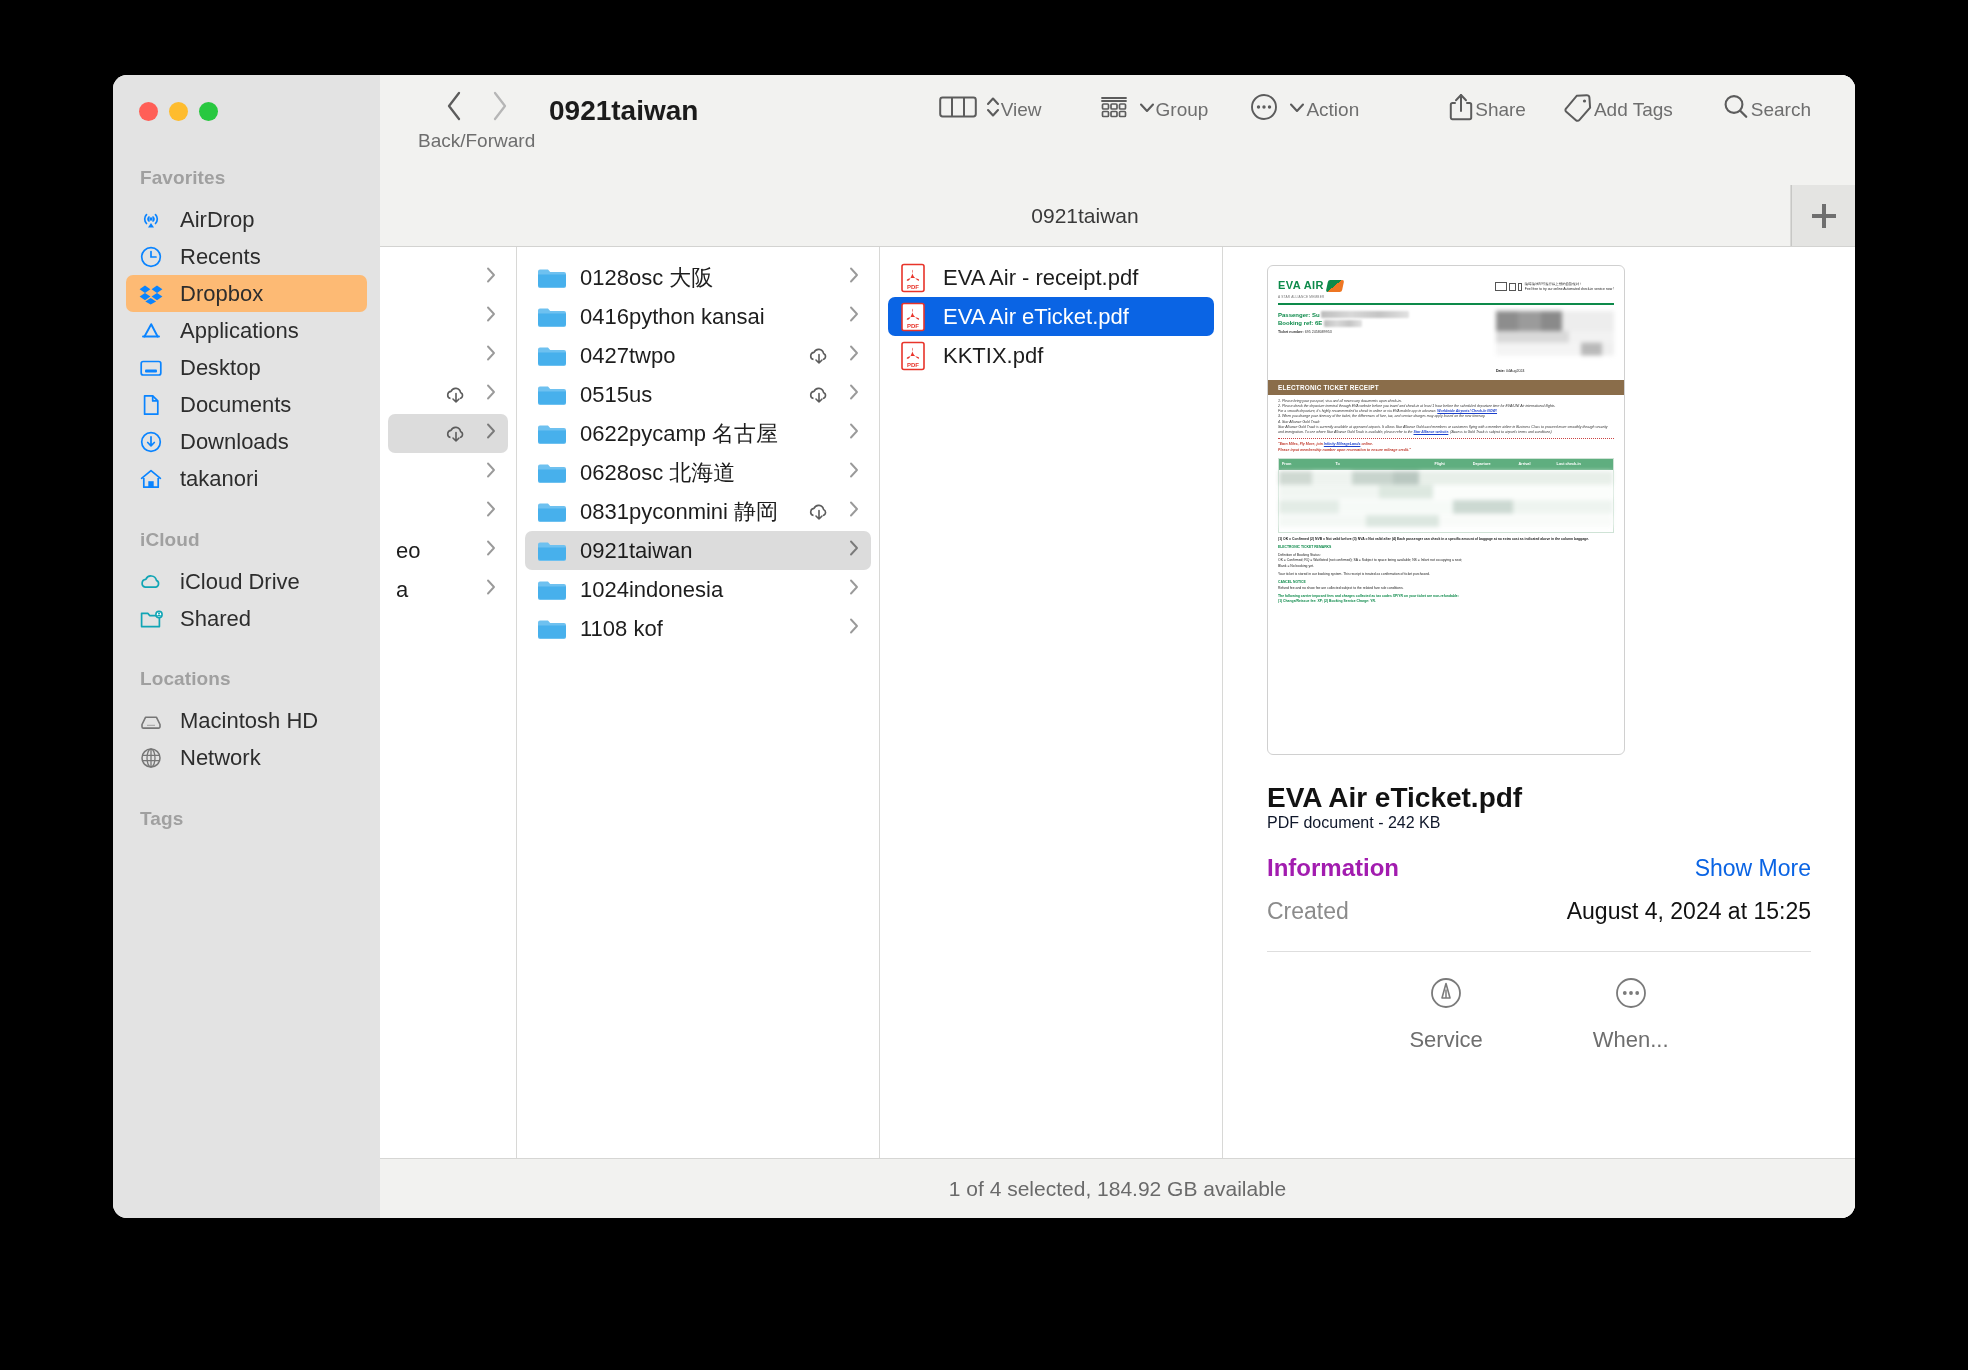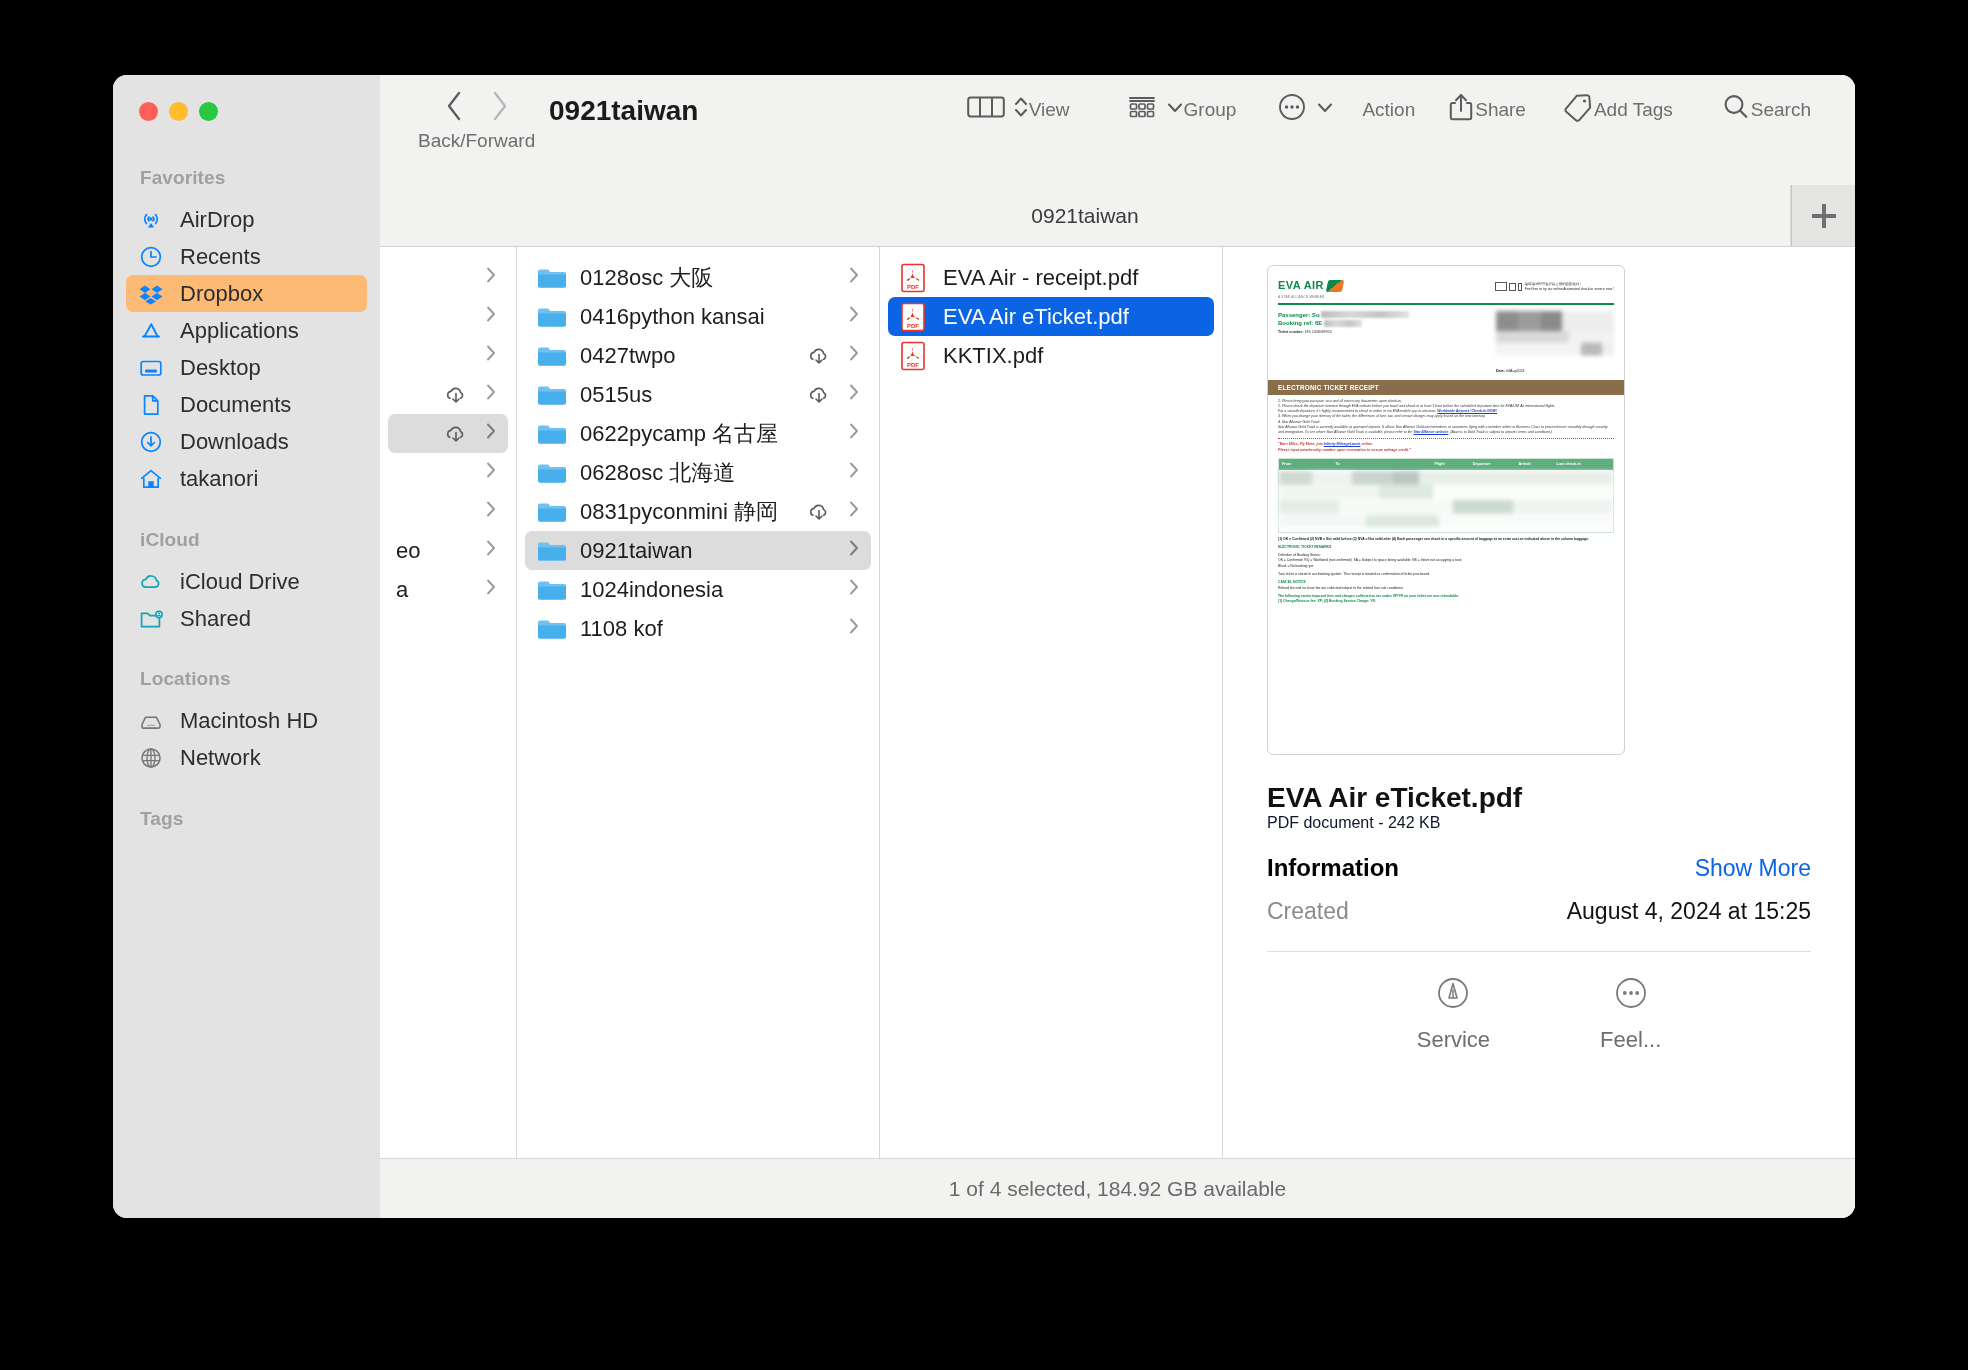--- a/index.html
+++ b/index.html
@@ -98,21 +98,21 @@
     display: flex; align-items: flex-start;
     padding-right: 44px; padding-top: 13px;
   }
   .tb-btn {
     display: flex; flex-direction: row; align-items: center;
     min-width: 54px;
   }
   .tb-btn .glyphrow { height: 42px; display: flex; align-items: center; gap: 8px; }
   .sp-view { margin-right: 56px; }
   .sp-group { margin-right: 40px; }
-  .sp-action { margin-right: 32px; gap: 28px; }
+  .sp-action { margin-right: 88px; }
   .sp-share { margin-right: 36px; }
   .sp-tags { margin-right: 48px; }
 
   
   .tabbar {
     height: 62px;
     background: #f2f2f0;
     border-bottom: 1px solid #d3d3d1;
     display: flex; align-items: stretch;
     position: relative;
@@ -264,21 +264,21 @@
     font-size: 28px; font-weight: 700; color: #121212;
     margin-top: 27px;
   }
   .pv-kind {
     font-size: 16px; color: #0f172a; 
   }
   .pv-infohdr {
     display: flex; align-items: baseline; justify-content: space-between;
     margin-top: 22px;
   }
-  .pv-infohdr .h { font-size: 24px; font-weight: 700; color: #000000; }
+  .pv-infohdr .h { font-size: 24px; font-weight: 700; color: #a21caf; }
   .pv-infohdr .a { font-size: 23px; color: #0a64e4; }
   .pv-kv {
     display: flex; align-items: baseline; justify-content: space-between;
     margin-top: 16px;
   }
   .pv-kv .k { font-size: 23px; color: #8b8b8b; }
   .pv-kv .v { font-size: 23px; font-weight: 400; color: #111; }
   .pv-sep { height: 1px; background: #dedede; margin-top: 26px; }
   .pv-actions {
     display: flex; justify-content: center; gap: 110px;
@@ -1006,21 +1006,21 @@
               <span>
                 <svg width="38" height="38" viewBox="0 0 38 38">
                     <circle cx="19" cy="19" r="14" fill="none" stroke="#7a7a7a" stroke-width="1.8"></circle>
                     <g fill="#7a7a7a">
                       <circle cx="12.8" cy="19" r="1.9"></circle>
                       <circle cx="19" cy="19" r="1.9"></circle>
                       <circle cx="25.2" cy="19" r="1.9"></circle>
                     </g>
                   </svg>
               </span>
-              <span>Feel...</span>
+              <span>When...</span>
             </div>
           </div>
 
         </div>
       </div>
 
     </div>
 
     <div class="statusbar">
       <span>1 of 4 selected, 184.92 GB available</span>

